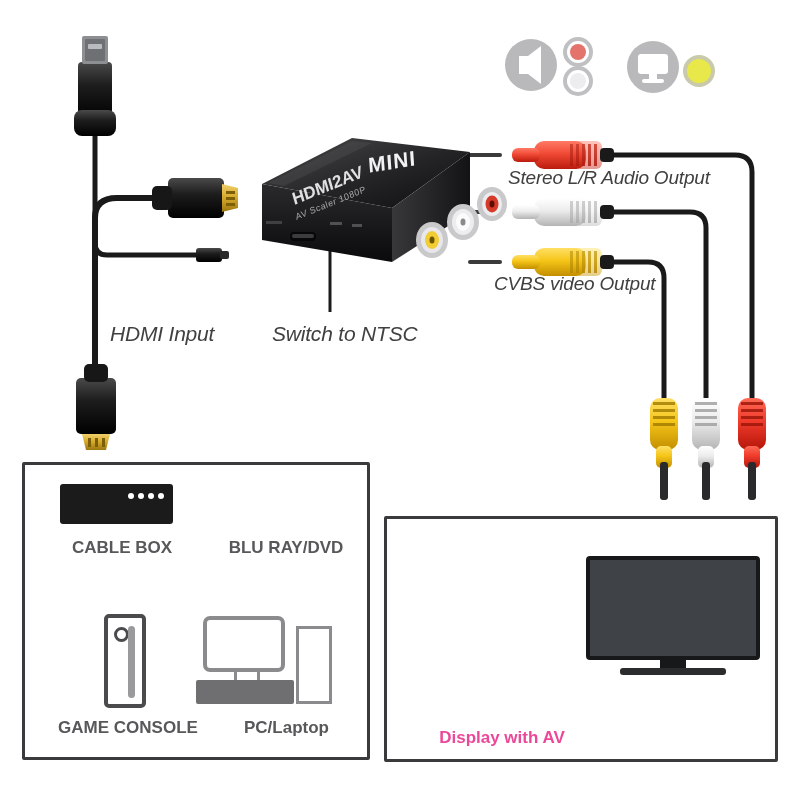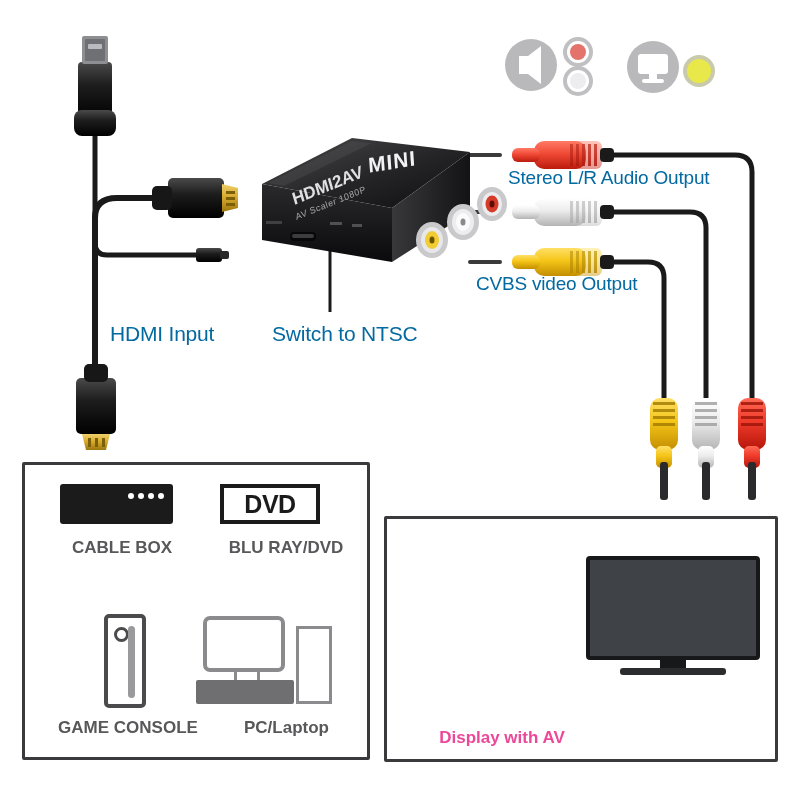--- a/index.html
+++ b/index.html
@@ -21,29 +21,30 @@
     left: 0; top: 0;
     width: 800px;
     height: 800px;
   }
   .abs { position: absolute; }
 
   
   .label {
     position: absolute;
     font-family: "Liberation Sans", sans-serif;
-    color: #0369a1;
+    color: #404040;
     white-space: nowrap;
     letter-spacing: -0.2px;
+    font-style: italic;
   }
   .lbl-power  { left: 112px; top: 238px; font-size: 21px; font-weight: 400; }
   .lbl-hdmi   { left: 110px; top: 322px; font-size: 21px; font-weight: 400; }
   .lbl-ntsc   { left: 240px; top: 322px; font-size: 21px; font-weight: 400; margin-left: 32px; }
   .lbl-stereo { left: 508px; top: 167px; font-size: 19px; font-weight: 400; }
-  .lbl-cvbs   { left: 476px; top: 273px; font-size: 19px; font-weight: 400; }
+  .lbl-cvbs   { left: 494px; top: 273px; font-size: 19px; font-weight: 400; }
 
   .boxlabel {
     position: absolute;
     font-family: "Liberation Sans", sans-serif;
     font-weight: bold;
     color: #58585a;
     white-space: nowrap;
     text-align: center;
     padding-left: 16px;
   }
@@ -512,23 +513,20 @@
   <div class="panel panel-sinks"></div>
 
   <div class="cablebox">
     <div class="leds">
       <i></i>
         <i></i>
         <i></i>
         <i></i>
     </div>
   </div>
-  <div class="dvdbox">
-    <span>DVD</span>
-  </div>
 
   <div class="console-body">
     <div class="pwr"></div>
     <div class="slot"></div>
   </div>
 
   <div class="pc-monitor"></div>
   <div class="pc-neck"></div>
   <div class="pc-keyboard"></div>
   <div class="pc-tower"></div>

